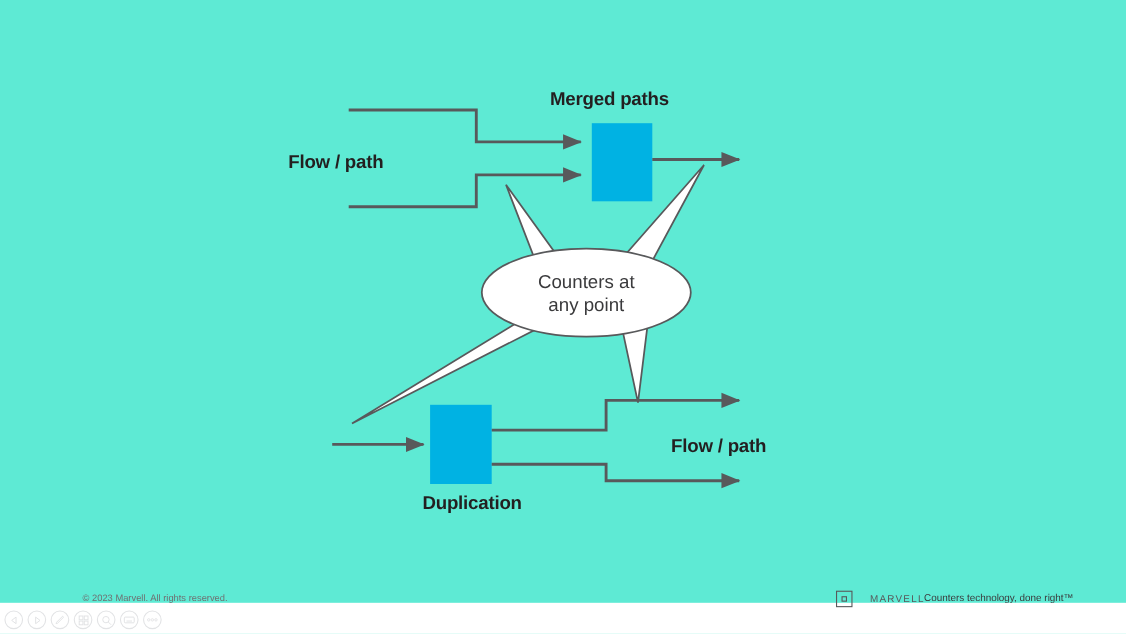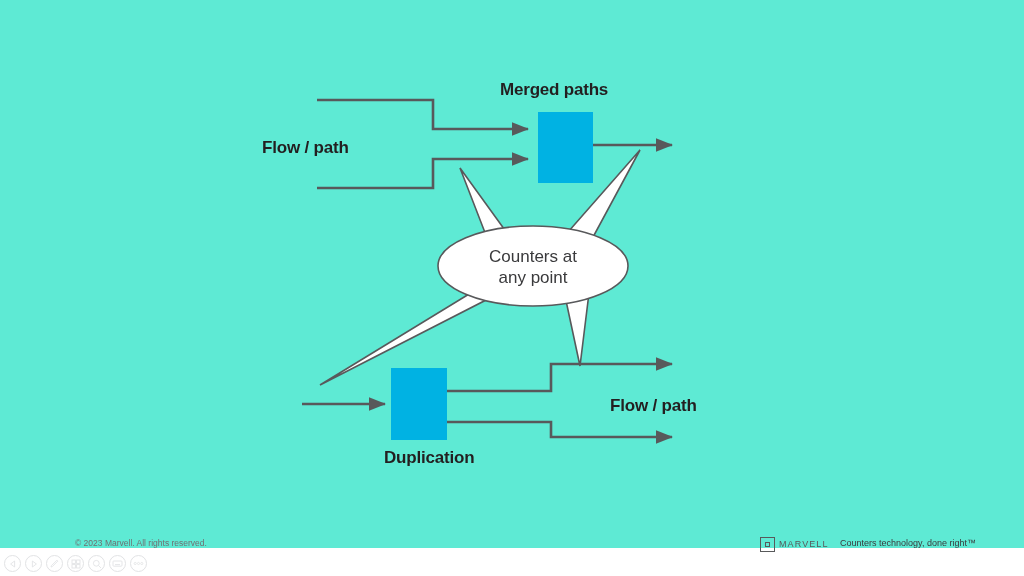--- a/index.html
+++ b/index.html
@@ -105,20 +105,21 @@
     height: 5px;
     border: 1.3px solid #58595b;
     box-sizing: border-box;
   }
   #brand-wordmark {
     font-size: 9px;
     letter-spacing: 1.1px;
     color: #58595b;
     font-family: "Liberation Sans", sans-serif;
     font-weight: normal;
+    margin-left: 12px;
   }
   #brand-tagline {
     position: absolute;
     left: 840px;
     top: 538px;
     font-size: 9px;
     color: #3a3a3c;
     font-family: "Liberation Sans", sans-serif;
     white-space: nowrap;
   }

